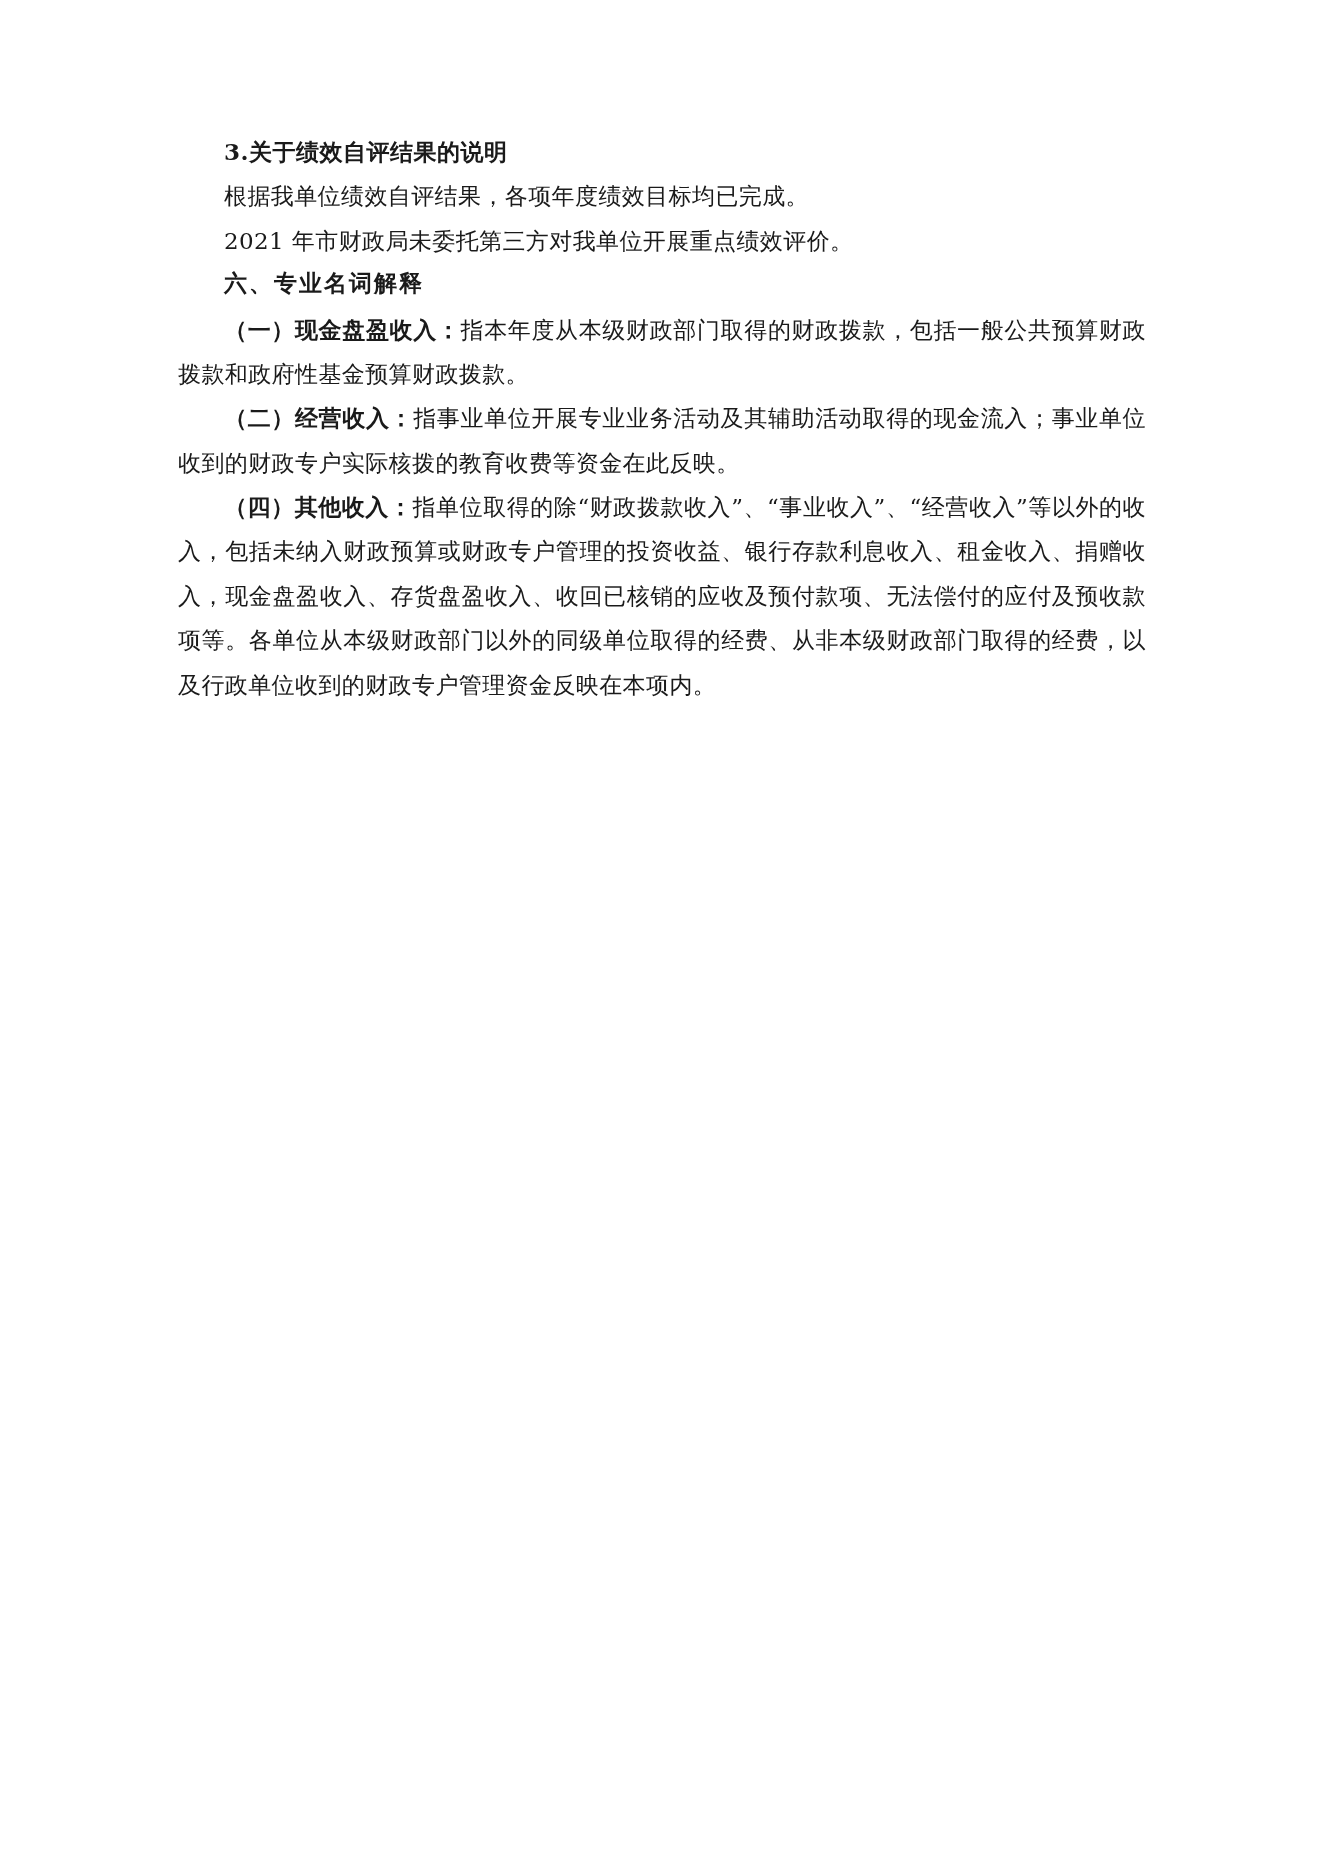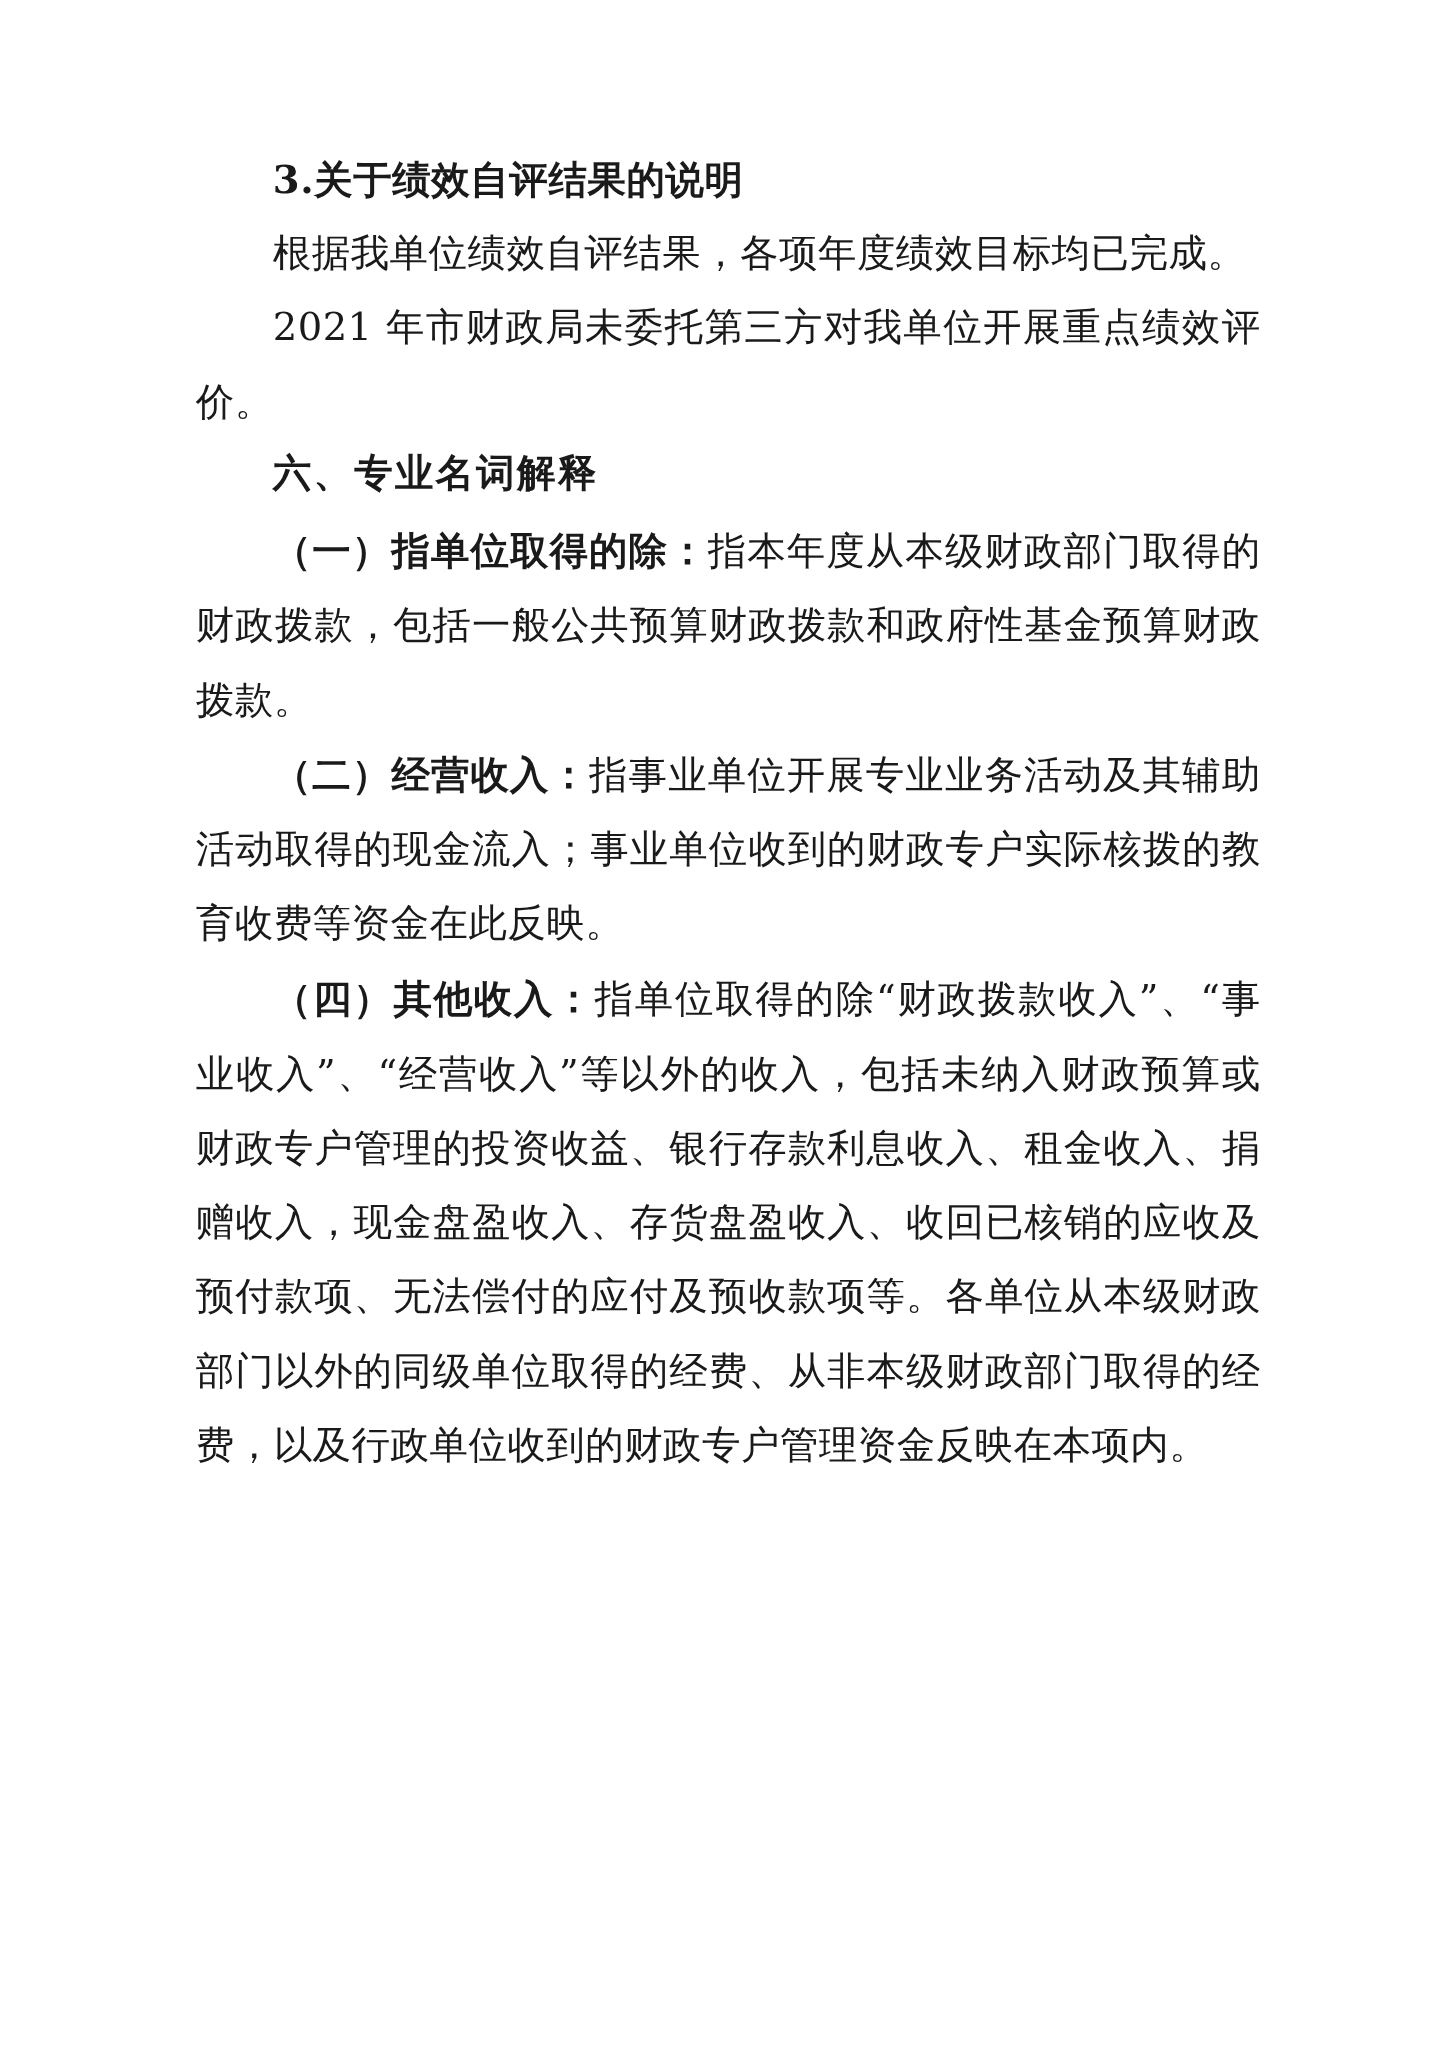--- a/index.html
+++ b/index.html
@@ -16,21 +16,21 @@
   }
   .page {
     position: relative;
     width: 1324px;
     height: 1871px;
     box-sizing: border-box;
     padding: 130px 178px 60px 178px;
     background: #ffffff;
   }
   .doc-body {
-    font-size: 35px;
+    font-size: 23px;
     line-height: 1.93;
     text-align: justify;
     text-justify: inter-ideograph;
     letter-spacing: 0.4px;
   }
   .heading {
     font-weight: bold;
     margin: 0 0 0 0;
     text-indent: 2em;
     letter-spacing: 0.5px;
@@ -70,21 +70,21 @@
 
     <div class="block">
       <p class="para">2021 年市财政局未委托第三方对我单位开展重点绩效评价。</p>
     </div>
 
     <div class="block">
       <p class="heading-nums">六、专业名词解释</p>
     </div>
 
     <div class="block">
-      <p class="para"><span class="lead">（一）指单位取得的除：</span><span>指本年度从本级财政部门取得的财政拨款，包括一般公共预算财政拨款和政府性基金预算财政拨款。</span></p>
+      <p class="para"><span class="lead">（一）现金盘盈收入：</span><span>指本年度从本级财政部门取得的财政拨款，包括一般公共预算财政拨款和政府性基金预算财政拨款。</span></p>
     </div>
 
     <div class="block">
       <p class="para"><span class="lead">（二）经营收入：</span><span>指事业单位开展专业业务活动及其辅助活动取得的现金流入；事业单位收到的财政专户实际核拨的教育收费等资金在此反映。</span></p>
     </div>
 
 
     <div class="block">
       <p class="para"><span class="lead">（四）其他收入：</span><span>指单位取得的除“财政拨款收入”、“事业收入”、“经营收入”等以外的收入，包括未纳入财政预算或财政专户管理的投资收益、银行存款利息收入、租金收入、捐赠收入，现金盘盈收入、存货盘盈收入、收回已核销的应收及预付款项、无法偿付的应付及预收款项等。各单位从本级财政部门以外的同级单位取得的经费、从非本级财政部门取得的经费，以及行政单位收到的财政专户管理资金反映在本项内。</span></p>
     </div>

